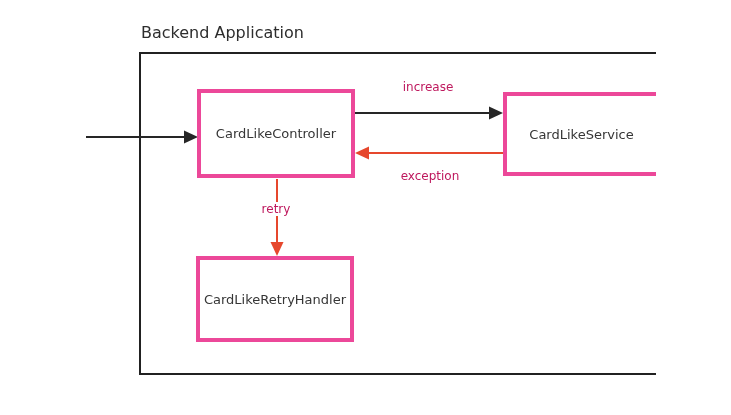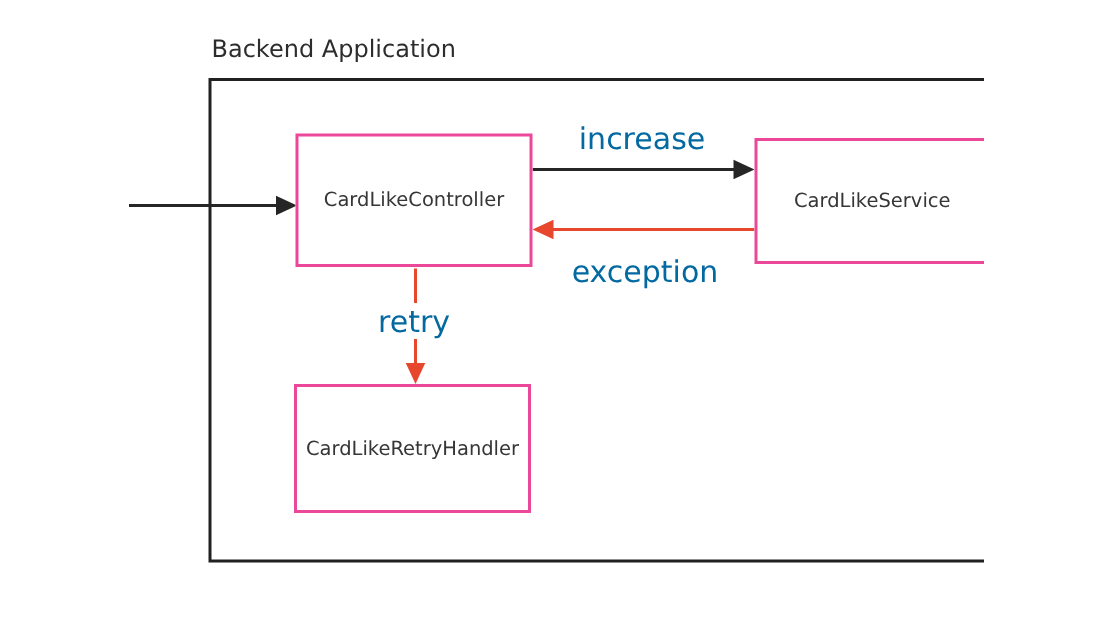--- a/index.html
+++ b/index.html
@@ -28,21 +28,21 @@
   .diagram-title {
     position: absolute;
     left: 141px;
     top: 23px;
     font-size: 16px;
     color: #2d2d2d;
     white-space: nowrap;
   }
   .node {
     position: absolute;
-    border: 2px solid #ec4899;
+    border: 4px solid #ec4899;
     box-sizing: border-box;
     background: #ffffff;
     display: flex;
     align-items: center;
     justify-content: center;
   }
   .node .node-label {
     font-size: 13px;
     color: #363636;
     white-space: nowrap;
@@ -52,22 +52,22 @@
   .node-retry      { left: 196px; top: 256px; width: 158px; height: 86px; }
   .edges-layer {
     position: absolute;
     left: 0; top: 0;
     width: 731px;
     height: 415px;
     pointer-events: none;
   }
   .edge-label {
     position: absolute;
-    font-size: 20px;
-    color: #0369a1;
+    font-size: 12px;
+    color: #be185d;
     white-space: nowrap;
   }
   .label-request   { left: 10px;  top: 125px; width: 75px; text-align: right; }
   .label-increase  { left: 428px; top: 80px;  transform: translateX(-50%); }
   .label-exception { left: 430px; top: 169px; transform: translateX(-50%); }
   .label-retry     { left: 276px; top: 202px; transform: translateX(-50%);
                      background: #ffffff; padding: 0 3px; text-align: center; }
 </style>
 </head>
 <body>

